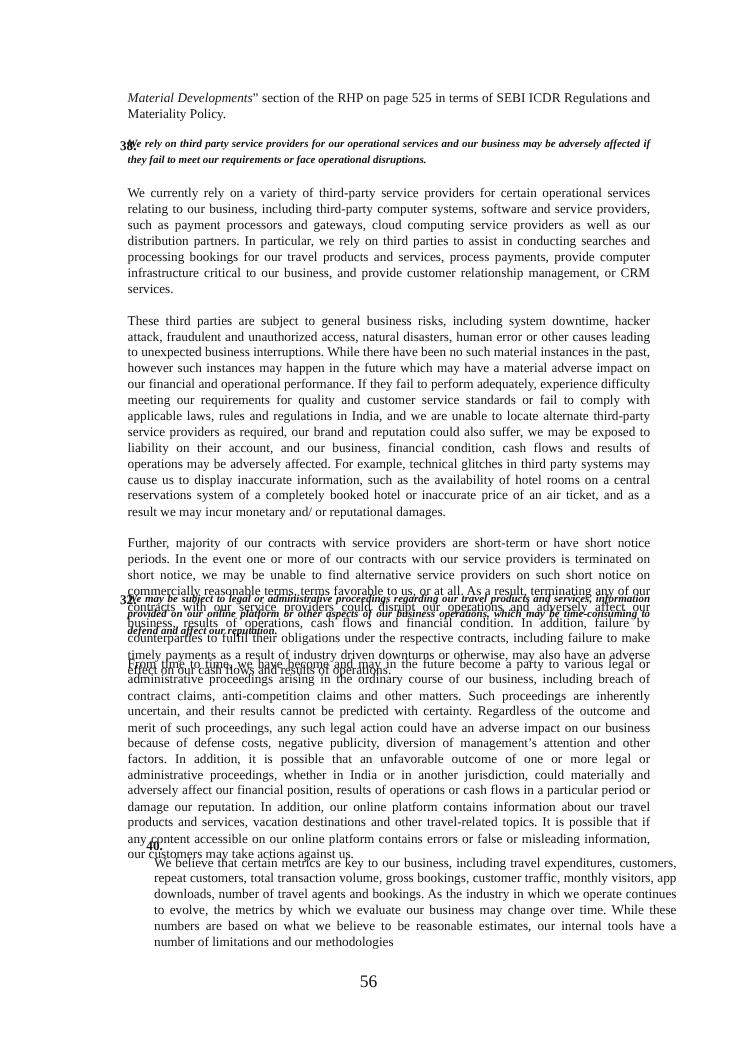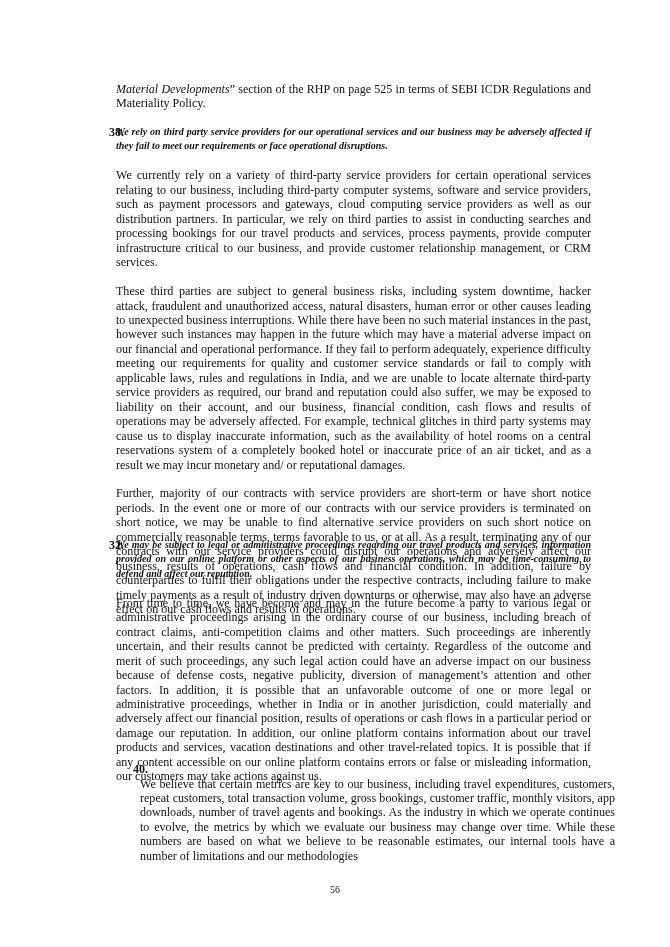--- a/index.html
+++ b/index.html
@@ -6,21 +6,21 @@
   body { width: 670px; height: 947px; position: relative; overflow: hidden;
          font-family: "Liberation Serif", serif; color: #111; }
   .page { position: absolute; left: 0; top: 0; width: 614px; height: 947px; background: #fff; }
   .content { position: absolute; left: 116px; width: 475px; }
   p { margin: 0; font-size: 12.05px; line-height: 14.45px; text-align: justify; }
   .cont { top: 82px; }
   .item { position: absolute; left: 93px; width: 498px; }
   .item .num { position: absolute; left: 16px; top: 0; font-weight: bold; font-size: 12.05px; line-height: 14.45px; }
   .item .head { margin-left: 23px; font-weight: bold; font-style: italic; font-size: 10px; line-height: 14.45px; text-align: justify; }
   .item .body p { margin-left: 23px; margin-top: 14.5px; }
-  .footer { position: absolute; top: 884px; left: 0; width: 670px; text-align: center; font-size: 10px; }
+  .footer { position: absolute; top: 884px; left: 0; width: 670px; text-align: center; font-size: 16px; }
   em { font-style: italic; }
 </style>
 </head>
 <body>
 
 <div class="page">
 
   <div class="content cont" style="position:absolute;">
     <p><em>Material Developments</em><span>” section of the RHP on page 525 in terms of SEBI ICDR Regulations and Materiality Policy.</span></p>
   </div>

